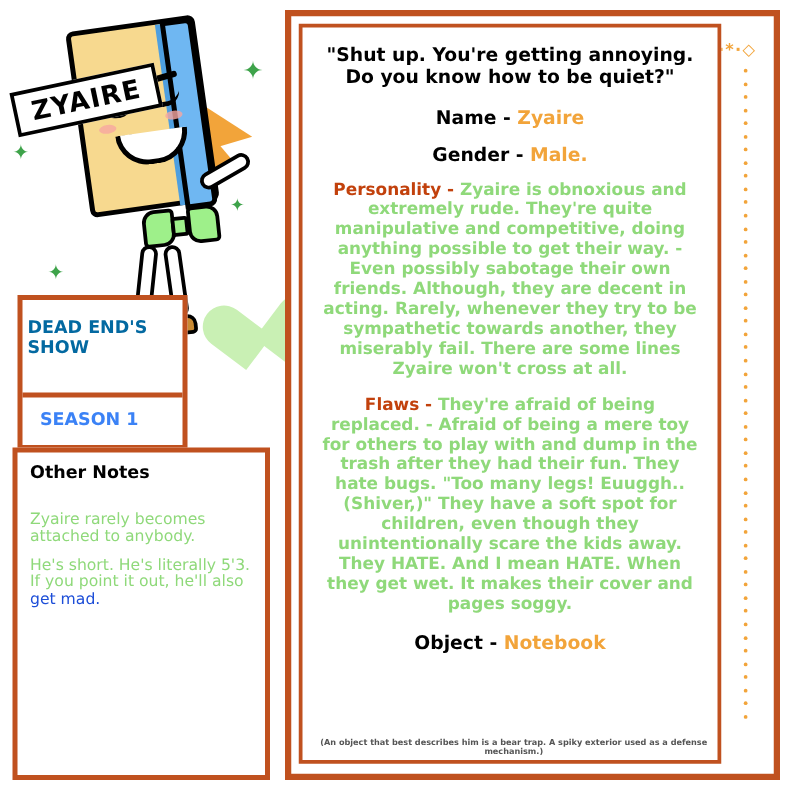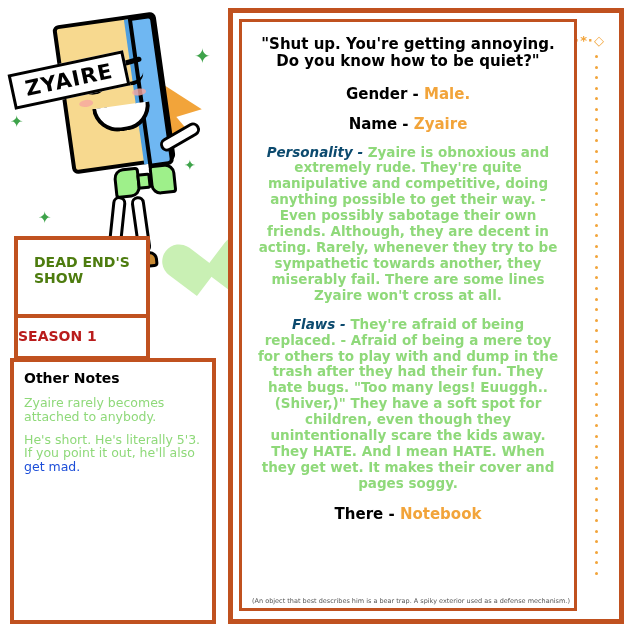--- a/index.html
+++ b/index.html
@@ -231,61 +231,61 @@
     left: 14px;
     top: 236px;
     width: 136px;
     height: 124px;
     background: #fff;
     border: 4px solid #c0511f;
     box-sizing: border-box;
   }
   .show-title {
     position: absolute;
-    left: 16px;
+    left: 4px;
     top: 14px;
     width: 100px;
     font-weight: bold;
     font-size: 14px;
     line-height: 1.15;
-    color: #4d7c0f;
+    color: #0369a1;
   }
   .show-divider {
     position: absolute;
     left: 0;
     top: 74px;
     width: 100%;
     height: 4px;
     background: #c0511f;
   }
   .show-season {
     position: absolute;
-    left: 0;
+    left: 14px;
     top: 88px;
     font-weight: bold;
     font-size: 14px;
-    color: #b91c1c;
+    color: #3b82f6;
   }
 
   .notes-box {
     position: absolute;
     left: 10px;
     top: 358px;
     width: 206px;
     height: 266px;
     background: #fff;
     border: 4px solid #c0511f;
     box-sizing: border-box;
     padding: 8px 10px;
   }
   .notes-title {
     font-weight: bold;
     font-size: 14px;
     color: #000;
-    margin-bottom: 10px;
+    margin-bottom: 22px;
   }
   .notes-body {
     font-size: 12.5px;
     line-height: 1.1;
     font-weight: normal;
     color: #8fd97a;
   }
   .notes-body p { margin: 0 0 9px 0; }
   .notes-body .dark { color: #1d4ed8; }
 
@@ -353,31 +353,32 @@
   .val { color: #f2a43a; }
 
   .block {
     text-align: center;
     font-weight: bold;
     font-size: 13.5px;
     line-height: 1.18;
     color: #8fd97a;
     margin: 0 0 13px 0;
   }
-  .block .lbl { color: #0c4a6e; font-style: italic; }
+  .block .lbl { color: #c2410c; }
 
   .footnote {
     position: absolute;
     left: 4px;
     bottom: 3px;
     width: 330px;
     text-align: center;
     font-size: 6.5px;
     color: #555;
     line-height: 1.1;
+    font-weight: bold;
   }
 
   .dot-column {
     position: absolute;
     right: 18px;
     top: 42px;
     width: 10px;
     height: 520px;
     display: flex;
     flex-direction: column;
@@ -517,34 +518,34 @@
       <div class="dot"></div>
       <div class="dot"></div>
       <div class="dot"></div>
   </div>
 
   <div class="inner-card">
 
     <div class="quote">"Shut up. You're getting annoying. Do you know how to be quiet?"</div>
 
     <div class="field">
+      <span>Name - </span><span class="val">Zyaire</span>
+    </div>
+
+    <div class="field">
       <span>Gender - </span><span class="val">Male.</span>
-    </div>
-
-    <div class="field">
-      <span>Name - </span><span class="val">Zyaire</span>
     </div>
 
     <div class="block">
       <span class="lbl">Personality - </span><span>Zyaire is obnoxious and extremely rude. They're quite manipulative and competitive, doing anything possible to get their way. - Even possibly sabotage their own friends. Although, they are decent in acting. Rarely, whenever they try to be sympathetic towards another, they miserably fail. There are some lines Zyaire won't cross at all.</span>
     </div>
 
     <div class="block">
       <span class="lbl">Flaws - </span><span>They're afraid of being replaced. - Afraid of being a mere toy for others to play with and dump in the trash after they had their fun. They hate bugs. "Too many legs! Euuggh.. (Shiver,)" They have a soft spot for children, even though they unintentionally scare the kids away. They HATE. And I mean HATE. When they get wet. It makes their cover and pages soggy.</span>
     </div>
 
     <div class="field">
-      <span>There - </span><span class="val">Notebook</span>
+      <span>Object - </span><span class="val">Notebook</span>
     </div>
 
     <div class="footnote">(An object that best describes him is a bear trap. A spiky exterior used as a defense mechanism.)</div>
   </div>
 </div>
 
 </body></html>

